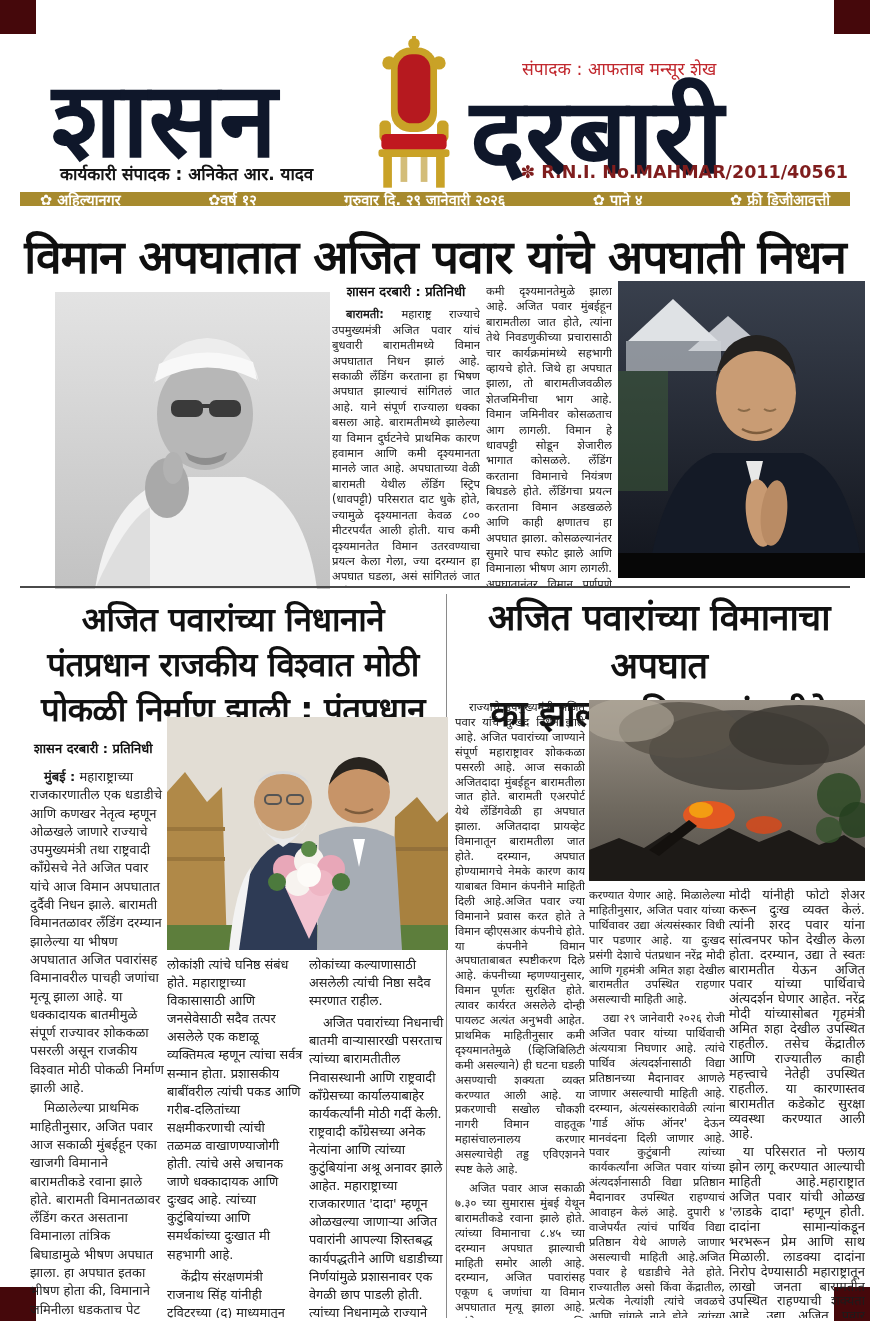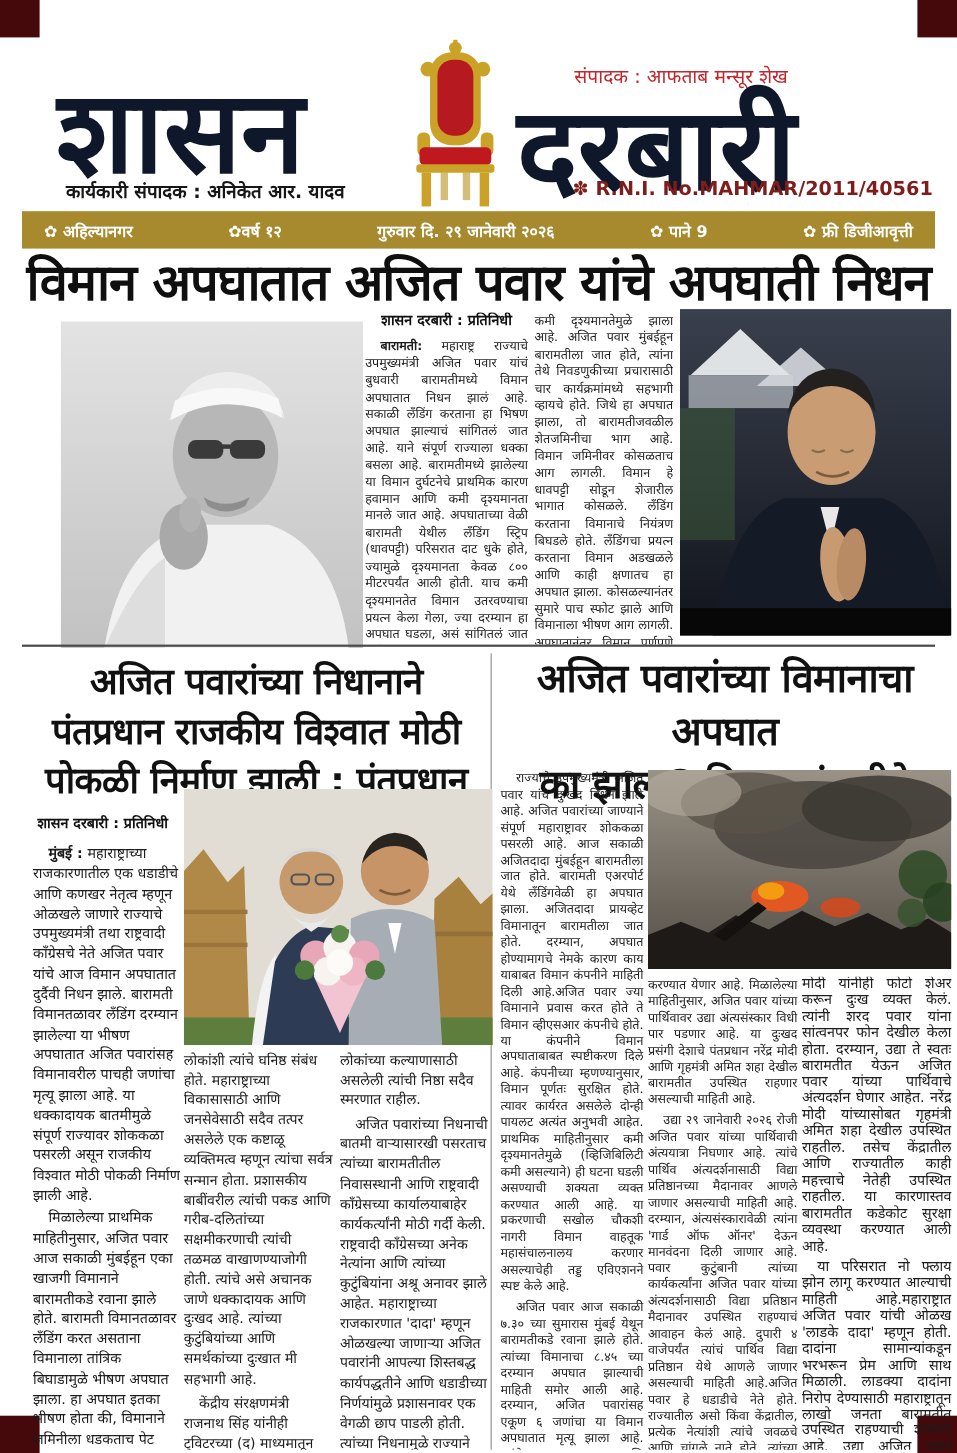--- a/index.html
+++ b/index.html
@@ -11,21 +11,21 @@
   
   .editor-line{position:absolute;left:522px;top:56px;color:#c1272d;font-weight:normal;font-size:17.5px;}
   .masthead-title{position:absolute;color:#0f172a;font-weight:bold;line-height:1;}
   .t1{left:52px;top:68px;font-size:104px;}
   .t2{left:470px;top:84px;font-size:104px;}
   .throne{position:absolute;left:366px;top:36px;width:96px;height:152px;}
   .exec-editor{position:absolute;left:60px;top:162px;font-size:17px;font-weight:bold;color:#161616;}
   .rni{position:absolute;right:22px;top:162px;font-size:17.5px;font-weight:bold;color:#7f1d1d;}
 
   
-  .datebar{position:absolute;left:20px;top:192px;width:830px;height:34px;background:#a78a2e;
+  .datebar{position:absolute;left:20px;top:192px;width:830px;height:14px;background:#a78a2e;
            color:#ffffff;display:flex;justify-content:space-between;align-items:center;
            padding:0 20px;box-sizing:border-box;font-size:14.5px;font-weight:bold;}
 
   
   .headline-main{position:absolute;left:0;top:224px;width:870px;text-align:center;
                  font-size:46px;font-weight:800;color:#0f0f0f;white-space:nowrap;letter-spacing:-1px;}
 
   
   .ph{position:absolute;overflow:hidden;}
   .ph svg{display:block;width:100%;height:100%;}
@@ -90,21 +90,21 @@
     </svg>
   </div>
   <div class="masthead-title t2">दरबारी</div>
   <div class="exec-editor">कार्यकारी संपादक : अनिकेत आर. यादव</div>
   <div class="rni">✽ R.N.I. No.MAHMAR/2011/40561</div>
 
   <div class="datebar">
     <span>✿ अहिल्यानगर</span>
     <span>✿वर्ष १२</span>
     <span>गुरुवार दि. २९ जानेवारी २०२६</span>
-    <span>✿ पाने 9</span>
+    <span>✿ पाने ४</span>
     <span>✿ फ्री डिजीआवृत्ती</span>
   </div>
 
   <div class="headline-main">विमान अपघातात अजित पवार यांचे अपघाती निधन</div>
 
   <div class="ph ph1">
     <svg viewBox="0 0 275 297" preserveAspectRatio="none">
       <defs>
           <linearGradient id="g1" x1="0" y1="0" x2="0" y2="1">
         <stop offset="0" stop-color="#e3e3e3"></stop>

